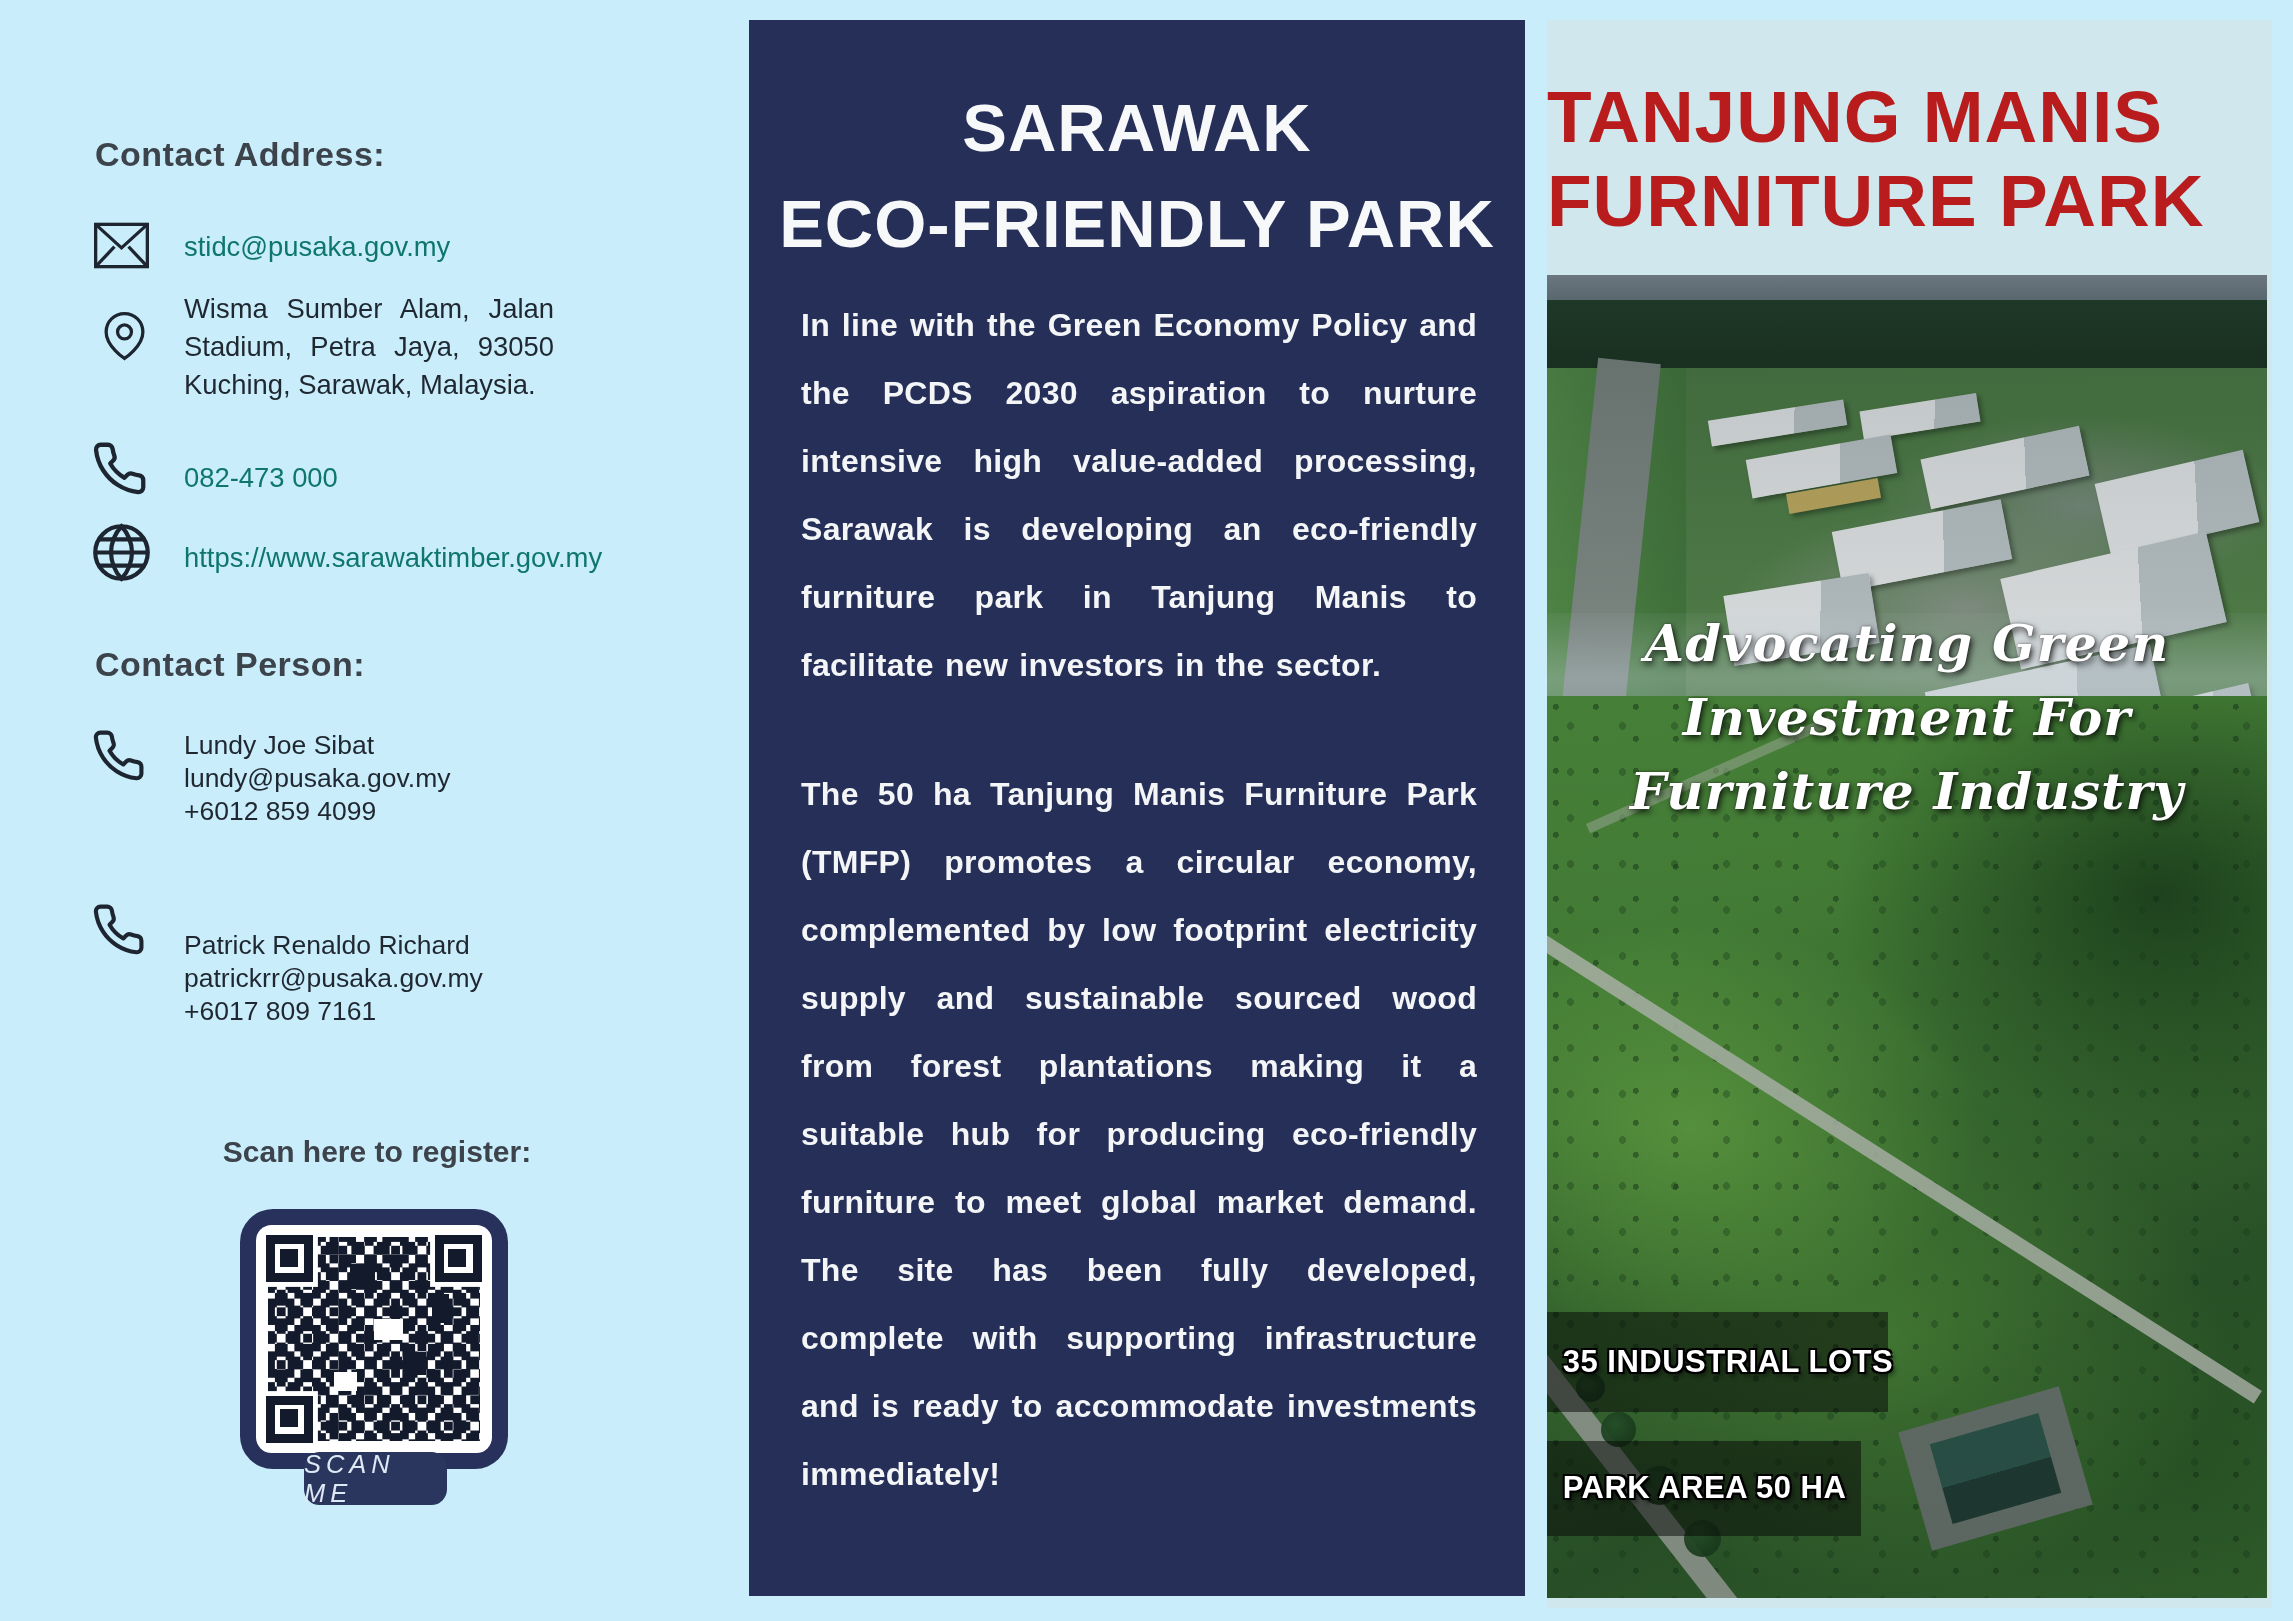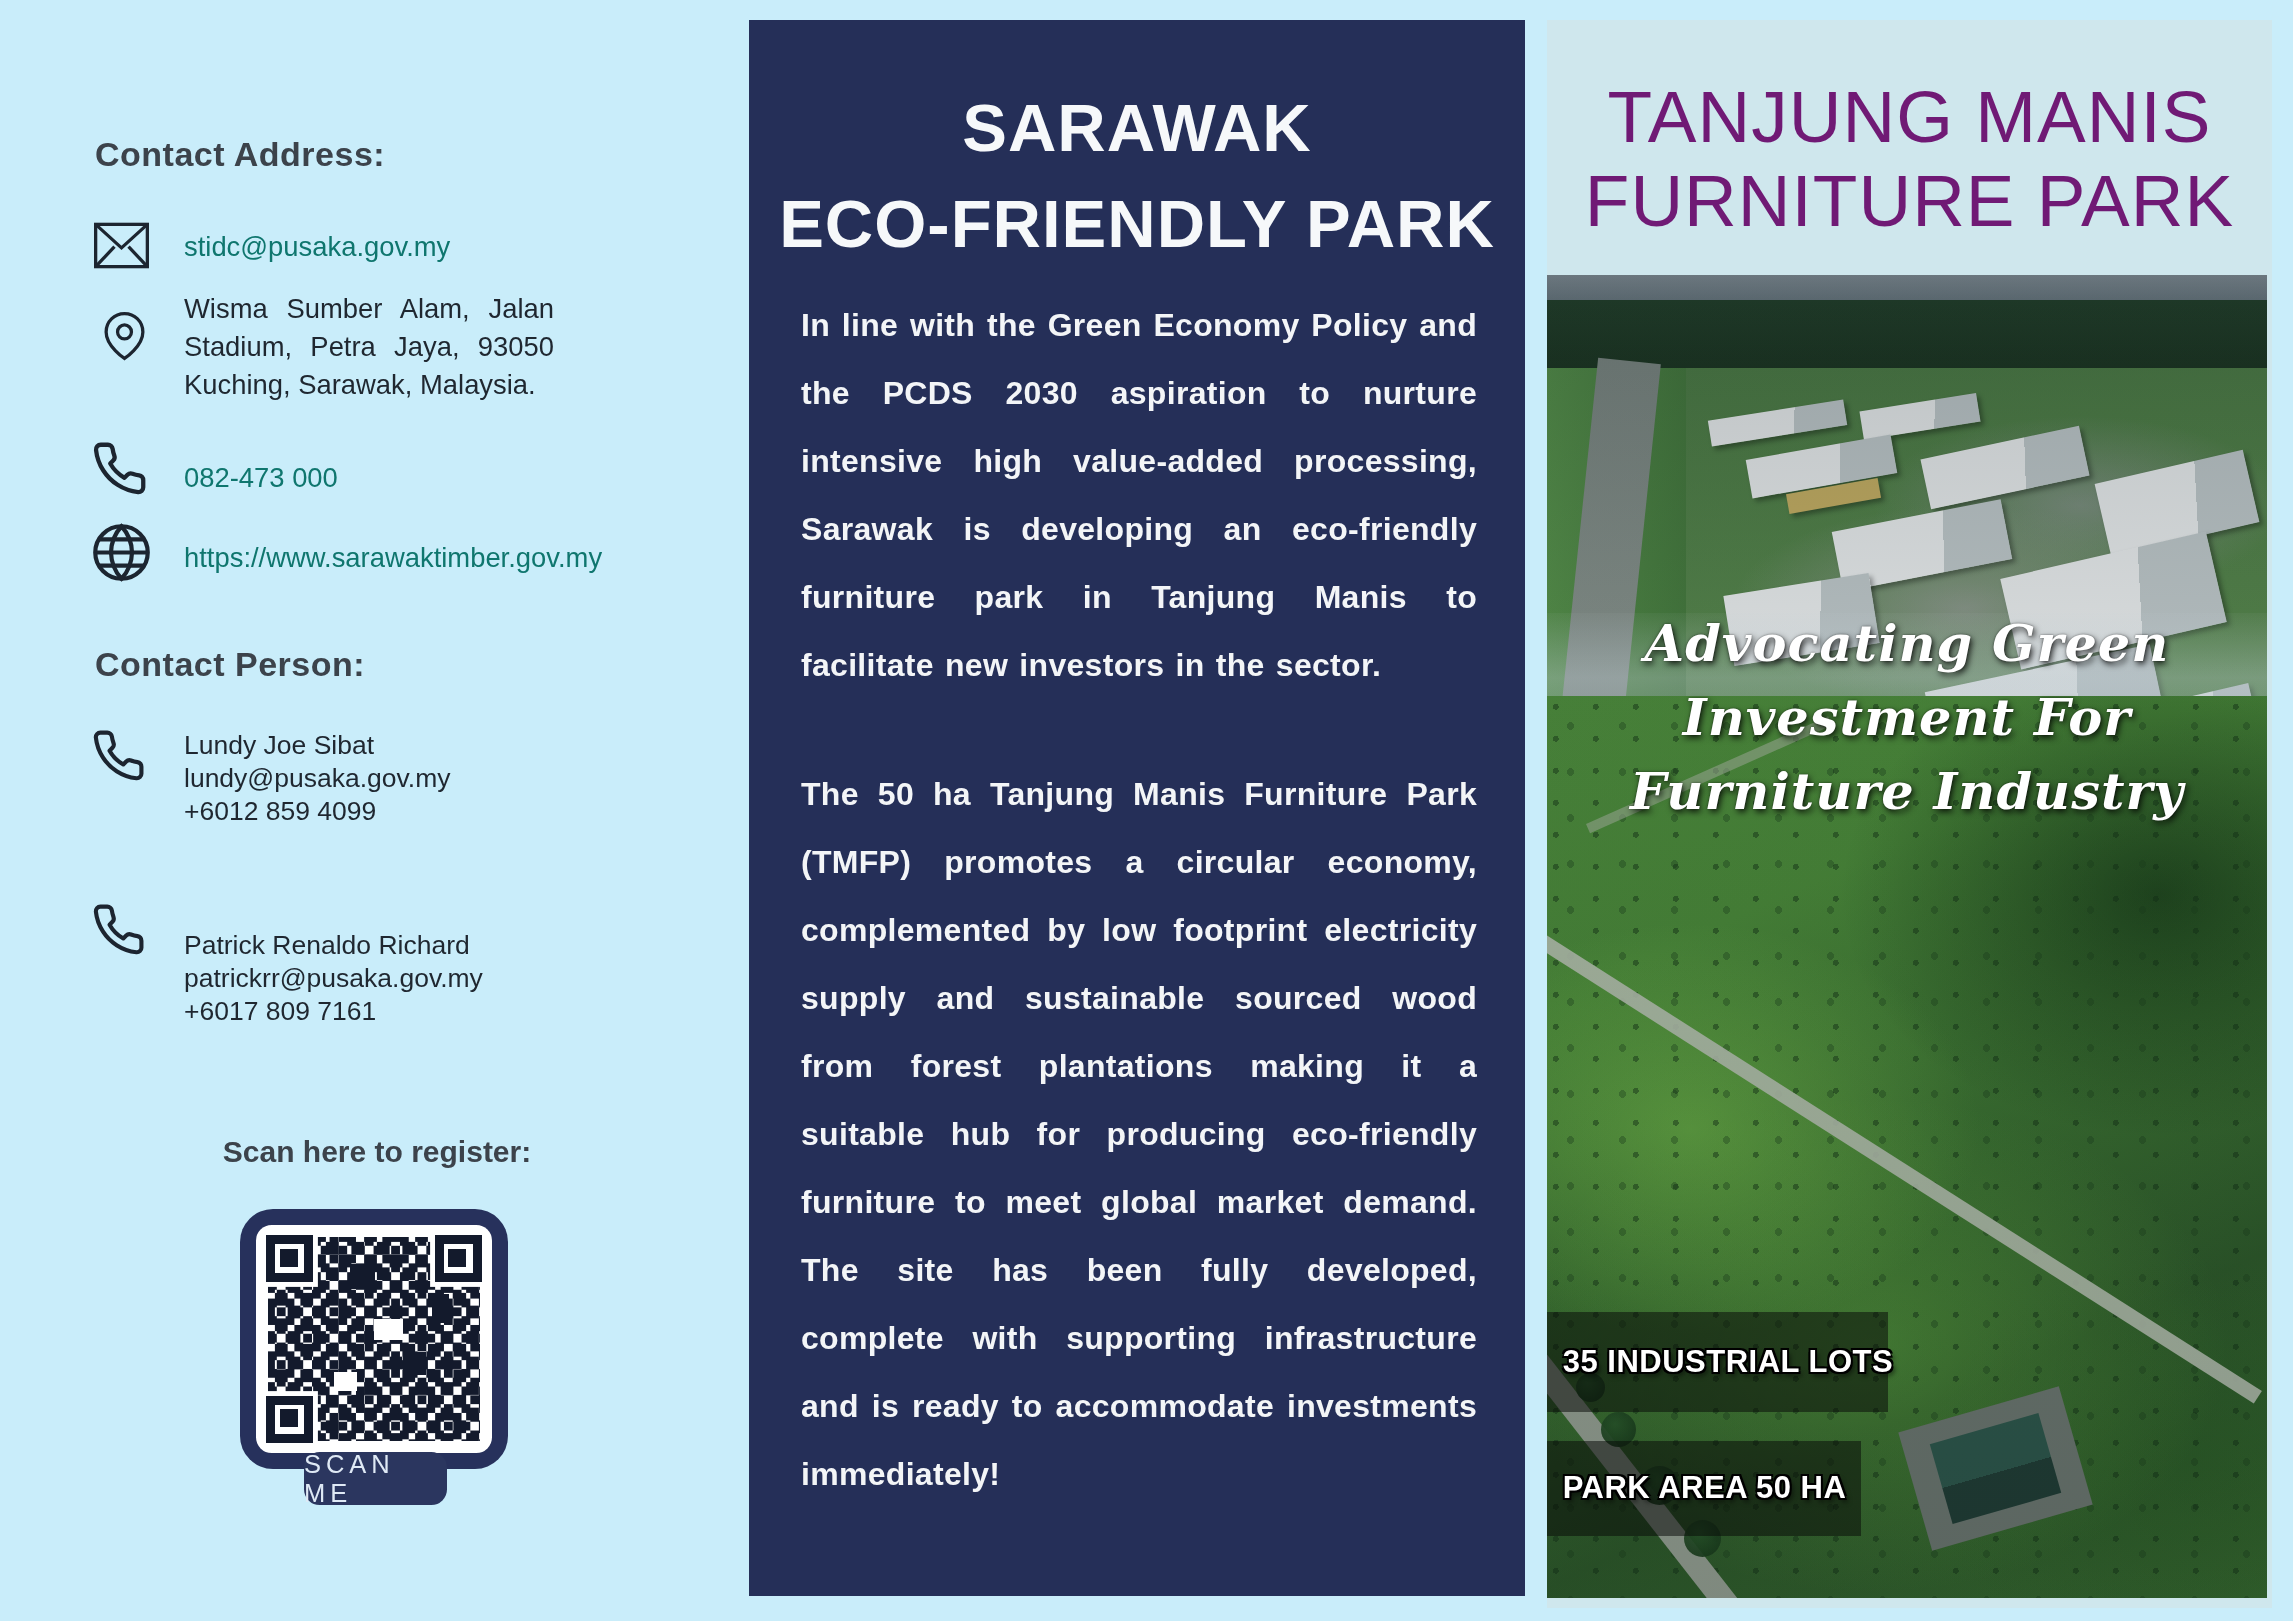--- a/index.html
+++ b/index.html
@@ -53,21 +53,21 @@
   .qr-finder::after {
     content:""; position:absolute; left:4.9px; top:4.9px; width:17.6px; height:17.6px; background:#131a2c;
   }
   .qr-finder.tl { left:10.8px; top:10.8px; }
   .qr-finder.tr { right:10.8px; top:10.8px; }
   .qr-finder.bl { left:10.8px; bottom:10.8px; }
   .scan-badge {
     position:absolute; left:304px; top:1452px; width:143px; height:53px;
     background:#2b365f; border-radius:15.7px;
     display:flex; align-items:center; justify-content:center;
-    color:#dfe9f5; font-size:25.5px; letter-spacing:4.9px; font-weight:400;
+    color:#dfe9f5; font-size:25.5px; letter-spacing:4.9px; font-weight:400;font-style:italic;
   }
 
   
   .panel-middle {
     left:749px; top:19.6px; width:776px; height:1576px;
     background:#252f58;
   }
   .mp-title {
     padding-top:60px; text-align:center; color:#f6f8fa;
     font-size:67px; line-height:96px; font-weight:800; letter-spacing:1px;
@@ -78,22 +78,22 @@
     text-align:justify; letter-spacing:0.3px; word-spacing:2px;
   }
   .mp-para.second { margin-top:61px; }
 
   
   .panel-right {
     left:1547px; top:19.6px; width:725px; height:1588px;
     background:#cfe7ed;
   }
   .rp-title {
-    padding-top:55px; text-align:center; color:#701a75;
-    font-size:73px; line-height:84px; font-weight:400; letter-spacing:1px;
+    padding-top:55px; text-align:left; color:#b91c1c;
+    font-size:73px; line-height:84px; font-weight:700; letter-spacing:1px;
   }
   .photo {
     position:absolute; left:0; top:255px; width:720px; height:1323px;
     overflow:hidden; background:#3c6a38;
   }
   .ph { position:absolute; }
   .ph-sky { left:0; top:0; width:720px; height:29px;
     background:linear-gradient(180deg,#87939a,#6b7a81); }
   .ph-farforest { left:0; top:25.5px; width:720px; height:76px;
     background:linear-gradient(180deg,#24422a,#1c3520); }

